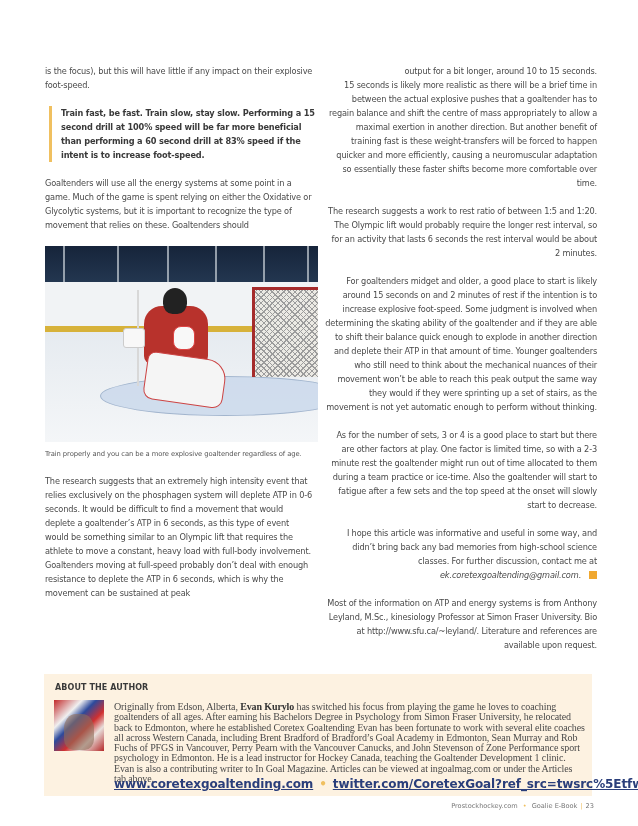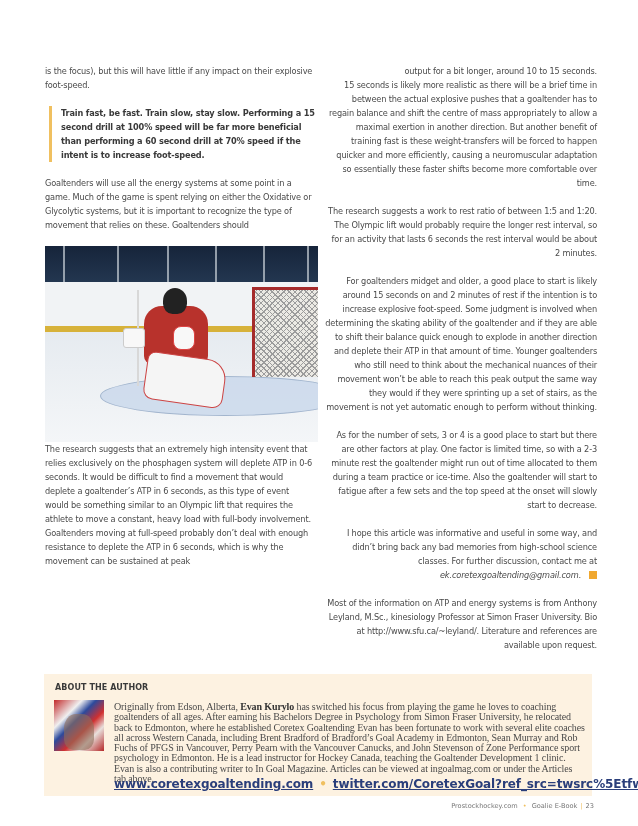--- a/index.html
+++ b/index.html
@@ -49,21 +49,21 @@
 
     .footer { position: absolute; right: 44px; top: 802px; font-size: 6.6px; color: #777; white-space: nowrap; }
     .footer .dot { color: #f0c060; margin: 0 5px; }
     .footer .bar { color: #f0c060; margin: 0 3px; }
   </style>
 </head>
 <body>
 
 <div class="col col-left">
   <p>is the focus), but this will have little if any impact on their explosive foot-speed.</p>
-  <div class="pullquote">Train fast, be fast. Train slow, stay slow. Performing a 15 second drill at 100% speed will be far more beneficial than performing a 60 second drill at 70% speed if the intent is to increase foot-speed.</div>
+  <div class="pullquote">Train fast, be fast. Train slow, stay slow. Performing a 15 second drill at 100% speed will be far more beneficial than performing a 60 second drill at 83% speed if the intent is to increase foot-speed.</div>
   <p>Goaltenders will use all the energy systems at some point in a game. Much of the game is spent relying on either the Oxidative or Glycolytic systems, but it is important to recognize the type of movement that relies on these. Goaltenders should</p>
 
   <div class="photo" title="Young goaltender in red jersey and white pads in butterfly stance in front of the net">
     <div class="stands"></div>
     <div class="glass-line" style="left:18px"></div>
     <div class="glass-line" style="left:72px"></div>
     <div class="glass-line" style="left:122px"></div>
     <div class="glass-line" style="left:170px"></div>
     <div class="glass-line" style="left:218px"></div>
     <div class="glass-line" style="left:262px"></div>
@@ -72,20 +72,21 @@
     <div class="ice"></div>
     <div class="crease"></div>
     <div class="net"></div>
     <div class="stick"></div>
     <div class="goalie-body"></div>
     <div class="goalie-head"></div>
     <div class="pads"></div>
     <div class="blocker"></div>
     <div class="glove"></div>
   </div>
+  <div class="caption">Train properly and you can be a more explosive goaltender regardless of age.</div>
 
   <p class="tight">The research suggests that an extremely high intensity event that relies exclusively on the phosphagen system will deplete ATP in 0-6 seconds. It would be difficult to find a movement that would deplete a goaltender’s ATP in 6 seconds, as this type of event would be something similar to an Olympic lift that requires the athlete to move a constant, heavy load with full-body involvement. Goaltenders moving at full-speed probably don’t deal with enough resistance to deplete the ATP in 6 seconds, which is why the movement can be sustained at peak</p>
 </div>
 
 <div class="col col-right">
   <p class="tight">output for a bit longer, around 10 to 15 seconds.</p>
   <p>15 seconds is likely more realistic as there will be a brief time in between the actual explosive pushes that a goaltender has to regain balance and shift the centre of mass appropriately to allow a maximal exertion in another direction. But another benefit of training fast is these weight-transfers will be forced to happen quicker and more efficiently, causing a neuromuscular adaptation so essentially these faster shifts become more comfortable over time.</p>
   <p>The research suggests a work to rest ratio of between 1:5 and 1:20. The Olympic lift would probably require the longer rest interval, so for an activity that lasts 6 seconds the rest interval would be about 2 minutes.</p>
   <p>For goaltenders midget and older, a good place to start is likely around 15 seconds on and 2 minutes of rest if the intention is to increase explosive foot-speed. Some judgment is involved when determining the skating ability of the goaltender and if they are able to shift their balance quick enough to explode in another direction and deplete their ATP in that amount of time. Younger goaltenders who still need to think about the mechanical nuances of their movement won’t be able to reach this peak output the same way they would if they were sprinting up a set of stairs, as the movement is not yet automatic enough to perform without thinking.</p>
   <p>As for the number of sets, 3 or 4 is a good place to start but there are other factors at play. One factor is limited time, so with a 2-3 minute rest the goaltender might run out of time allocated to them during a team practice or ice-time. Also the goaltender will start to fatigue after a few sets and the top speed at the onset will slowly start to decrease.</p>

